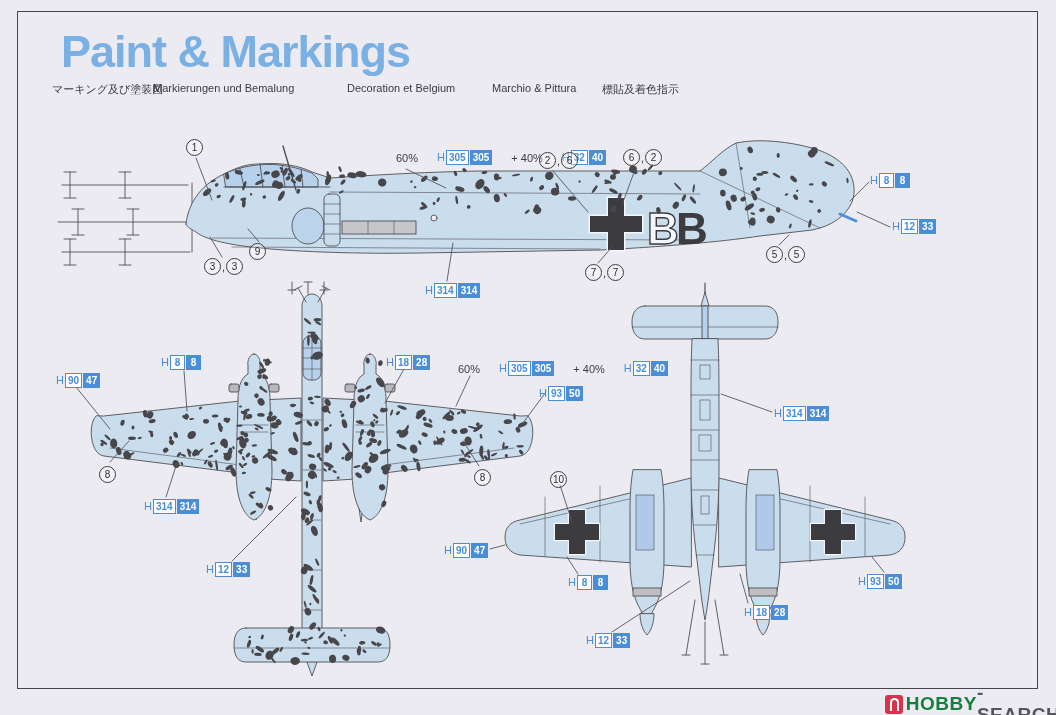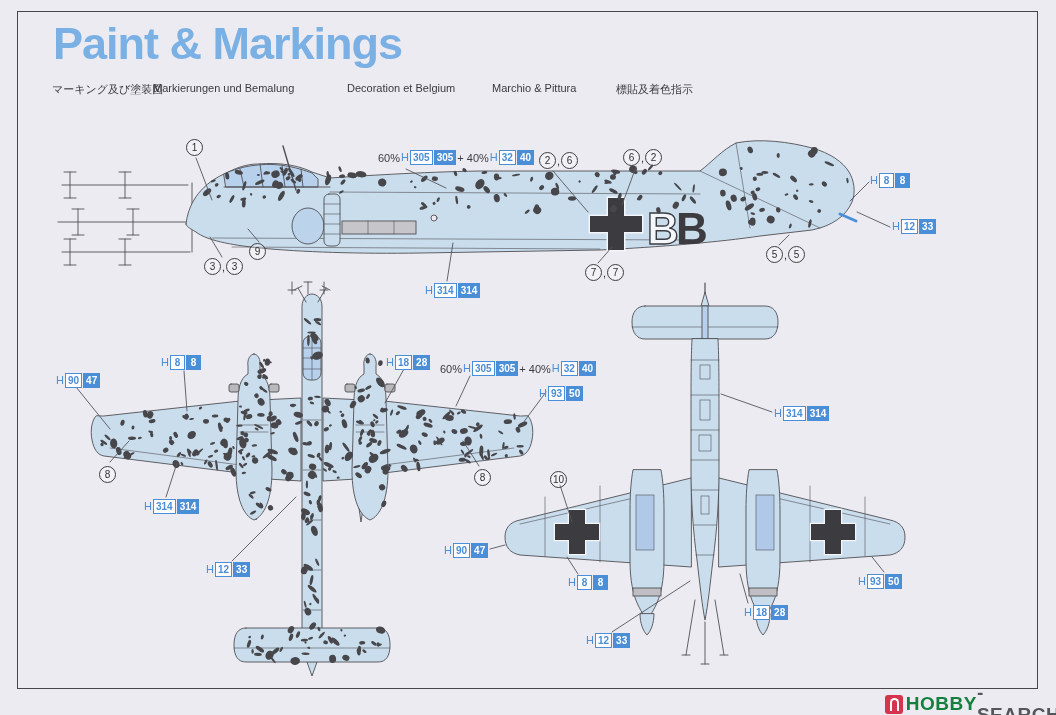--- a/index.html
+++ b/index.html
@@ -1,35 +1,35 @@
 <!DOCTYPE html>
 <html><head>
 <meta charset="utf-8">
 <style>
   html,body{margin:0;padding:0;background:#e4e3ea;}
   #page{position:relative;width:1056px;height:715px;background:#ecebf2;overflow:hidden;
         font-family:"Liberation Sans",sans-serif;}
   #frame{position:absolute;left:17px;top:11px;width:1019px;height:676px;
          border:1.5px solid #45454a;pointer-events:none;}
-  #title{position:absolute;left:53px;top:18px;margin:0;font-size:45px;font-weight:bold;
+  #title{position:absolute;left:53px;top:18px;margin:8px;font-size:45px;font-weight:bold;
          letter-spacing:-1px;color:#7bb0e5;}
   .subtitle{position:absolute;top:82px;font-size:11px;color:#3a3a3e;}
-  #sub-ja{left:52px}#sub-de{left:153px}#sub-fr{left:347px}#sub-it{left:492px}#sub-zh{left:616px}
+  #sub-ja{left:52px}#sub-de{left:153px}#sub-fr{left:347px}#sub-it{left:492px}#sub-zh{left:602px}
   .subject{position:absolute;left:47px;font-size:15.5px;color:#27272b;}
   #subject1{top:103px}#subject2{top:122px}
   #art{position:absolute;left:0;top:0;}
   
   .callout{position:absolute;white-space:nowrap;display:inline-flex;align-items:center;z-index:5;}
   .chip{display:inline-flex;align-items:center;font-weight:700;font-size:10px;line-height:13px;}
   .chip .hh{color:#4a8ed8;font-weight:400;font-size:11px;margin-right:1px;}
   .chip .aq{background:#fdfdff;border:1px solid #4a8ed8;color:#4a8ed8;
             padding:0 2px;min-width:9px;text-align:center;height:13px;}
   .chip .mc{background:#4a8ed8;border:1px solid #4a8ed8;color:#fff;
             padding:0 2px;min-width:9px;text-align:center;height:13px;margin-left:1px;}
-  .mixlab .pct{font-size:11px;color:#3b3b40;margin:0 1px;}
+  .mixlab .pct{font-size:11px;color:#3b3b40;margin:0 19px;}
   .nums{font-size:11px;color:#2e2e33;}
   .cnum{width:15px;height:15px;border:1px solid #3c3c41;border-radius:50%;
         display:inline-flex;align-items:center;justify-content:center;
         font-size:10px;color:#2e2e33;background:rgba(255,255,255,.3);}
   .ncomma{margin:0 1px;}
   
   #watermark{position:absolute;left:885px;top:682px;display:flex;align-items:center;z-index:9;}
   #wicon{width:19px;height:19px;background:#d6344d;border-radius:3px;position:relative;margin-right:3px;}
   #wicon:after{content:"";position:absolute;left:5px;top:3px;width:9px;height:13px;
         border:2px solid #fff;border-top-left-radius:7px;border-top-right-radius:7px;

